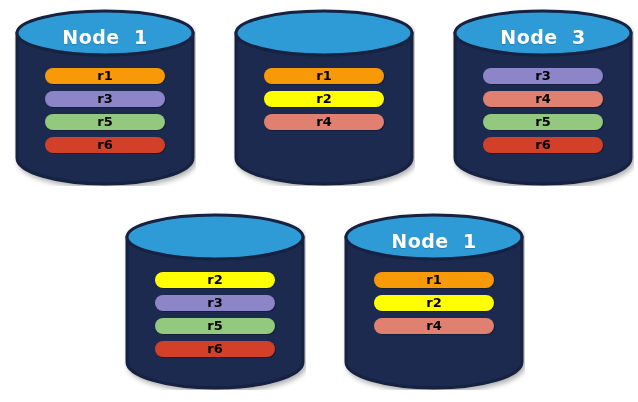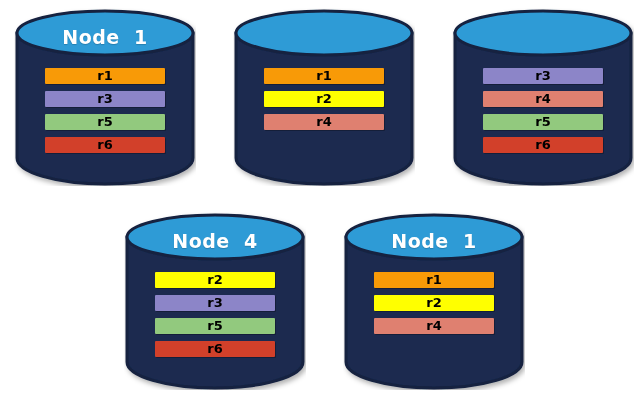--- a/index.html
+++ b/index.html
@@ -54,21 +54,21 @@
   .bars {
     position: absolute;
     left: 31px;
     top: 60px;
     width: 120px;
   }
 
   .bar {
     height: 16px;
     margin-bottom: 7px;
-    border-radius: 1px;
+    border-radius: 8px;
     position: relative;
     box-shadow: 1px 1px 0 rgba(0,0,0,0.28);
   }
 
   .bar-label {
     position: absolute;
     left: 0;
     right: 0;
     top: 0;
     line-height: 16px;
@@ -140,20 +140,21 @@
         <defs>
           <filter id="sh2" x="-20%" y="-20%" width="150%" height="150%">
             <feDropShadow dx="2" dy="3" stdDeviation="2.5" flood-color="#000000" flood-opacity="0.30"></feDropShadow>
           </filter>
         </defs>
         <g filter="url(#sh2)">
           <path d="M3,25 L3,150 A88,26 0 0 0 179,150 L179,25 Z" fill="#1A2A4F" stroke="#14213F" stroke-width="3"></path>
           <ellipse cx="91" cy="25" rx="88" ry="22" fill="#2E9BD6" stroke="#14213F" stroke-width="3"></ellipse>
         </g>
       </svg>
+      <div class="node-title">Node  3</div>
       <div class="bars">
         <div class="bar" style="background: rgb(140, 133, 200);">
           <span class="bar-label">r3</span>
         </div>
         <div class="bar" style="background: rgb(223, 128, 112);">
           <span class="bar-label">r4</span>
         </div>
         <div class="bar" style="background: rgb(146, 201, 126);">
           <span class="bar-label">r5</span>
         </div>
@@ -167,21 +168,20 @@
         <defs>
           <filter id="sh3" x="-20%" y="-20%" width="150%" height="150%">
             <feDropShadow dx="2" dy="3" stdDeviation="2.5" flood-color="#000000" flood-opacity="0.30"></feDropShadow>
           </filter>
         </defs>
         <g filter="url(#sh3)">
           <path d="M3,25 L3,150 A88,26 0 0 0 179,150 L179,25 Z" fill="#1A2A4F" stroke="#14213F" stroke-width="3"></path>
           <ellipse cx="91" cy="25" rx="88" ry="22" fill="#2E9BD6" stroke="#14213F" stroke-width="3"></ellipse>
         </g>
       </svg>
-      <div class="node-title">Node  4</div>
       <div class="bars">
         <div class="bar" style="background: rgb(255, 255, 0);">
           <span class="bar-label">r2</span>
         </div>
         <div class="bar" style="background: rgb(140, 133, 200);">
           <span class="bar-label">r3</span>
         </div>
         <div class="bar" style="background: rgb(146, 201, 126);">
           <span class="bar-label">r5</span>
         </div>

